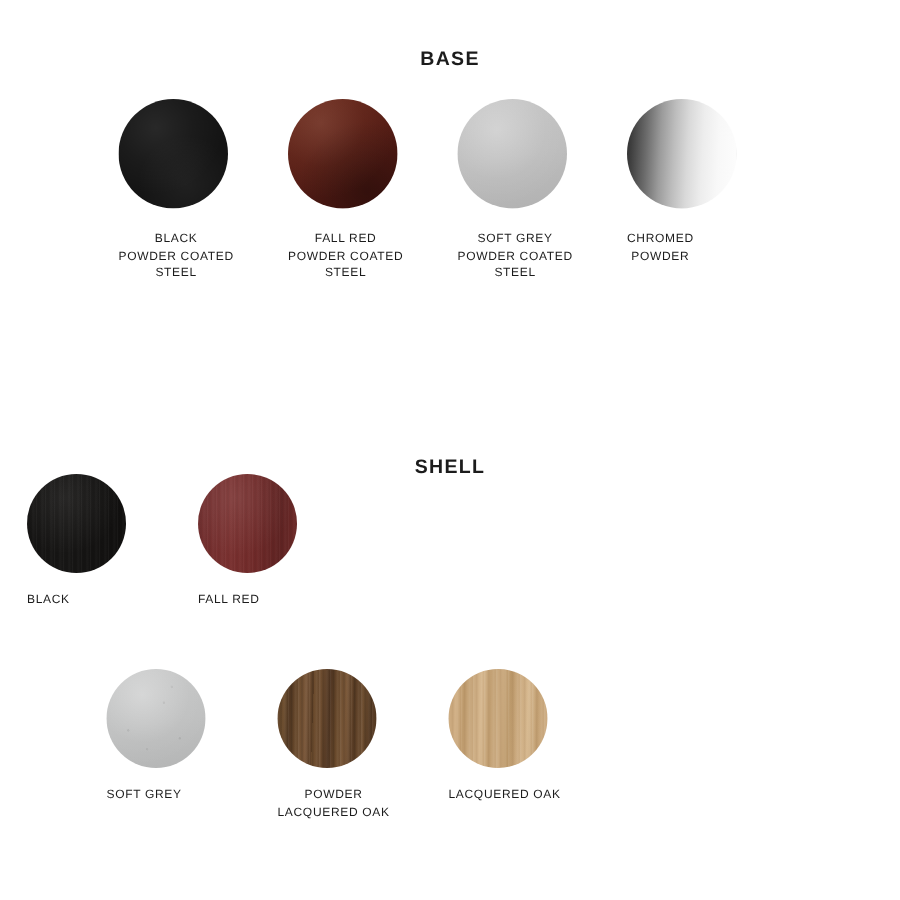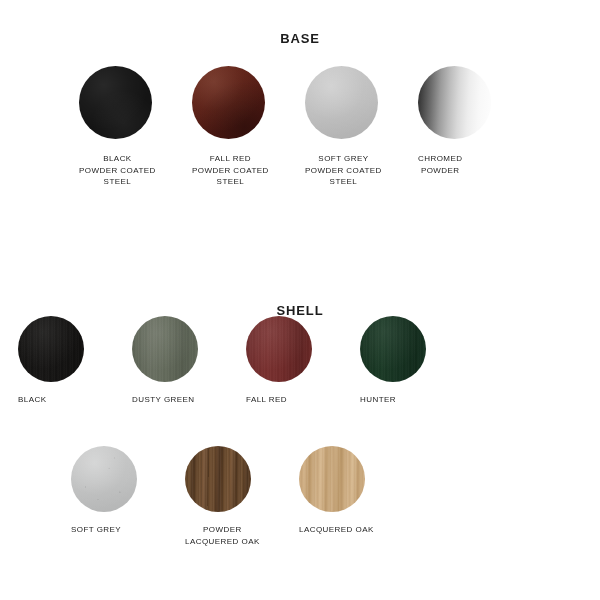--- a/index.html
+++ b/index.html
@@ -261,30 +261,22 @@
   </div>
 
 <div id="shell-title" class="section-title">SHELL</div>
 
 <div id="shell-row-1" class="swatch-row">
     <div class="swatch">
       <div class="chip fin-shell-black grain" style="background-color: rgb(23, 22, 21);"></div>
       <div class="label">BLACK</div>
     </div>
     <div class="swatch">
-      <div class="chip fin-shell-dustygreen grain" style="background-color: rgb(100, 107, 92);"></div>
-      <div class="label">DUSTY GREEN</div>
-    </div>
-    <div class="swatch">
       <div class="chip fin-shell-fallred grain" style="background-color: rgb(113, 43, 42);"></div>
       <div class="label">FALL RED</div>
-    </div>
-    <div class="swatch">
-      <div class="chip fin-shell-hunter grain" style="background-color: rgb(22, 50, 33);"></div>
-      <div class="label">HUNTER</div>
     </div>
   </div>
 
 <div id="shell-row-2" class="swatch-row">
     <div class="swatch">
       <div class="chip fin-shell-softgrey" style="background-color: rgb(191, 192, 192);"></div>
       <div class="label">SOFT GREY</div>
     </div>
     <div class="swatch">
       <div class="chip fin-smoked-oak" style="background-color: rgb(106, 74, 44);"></div>

